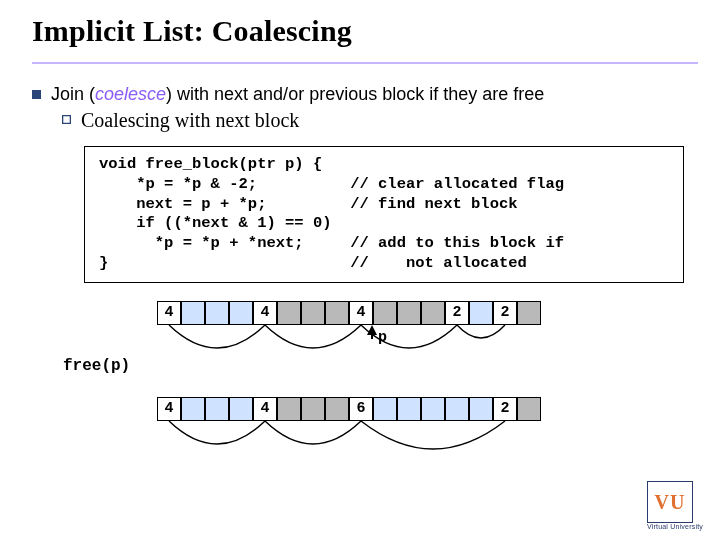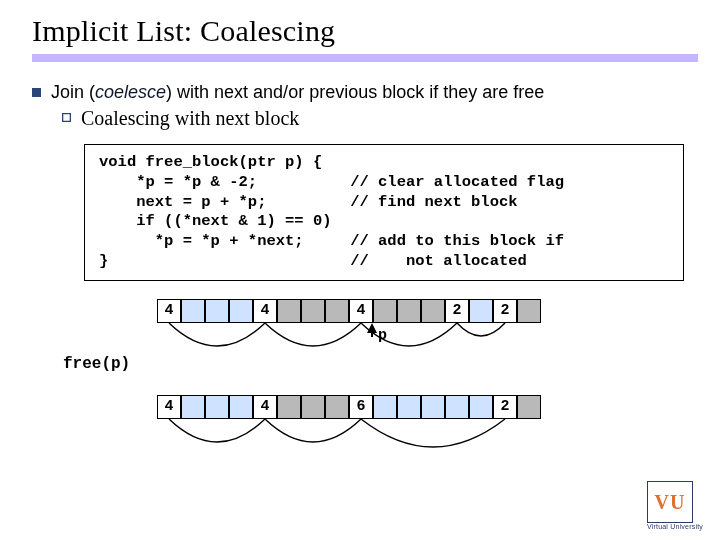--- a/index.html
+++ b/index.html
@@ -15,23 +15,23 @@
   }
   .slide {
     box-sizing: border-box;
     width: 720px;
     height: 540px;
     padding: 14px 22px 14px 32px;
     position: relative;
   }
   .title {
     font-size: 30px;
-    font-weight: 400;
-    border-bottom: 8px solid #c4b5fd;
-    padding-bottom: 6px;
+    font-weight: 700;
+    border-bottom: 2px solid #c4b5fd;
+    padding-bottom: 14px;
     margin: 0 0 20px 0;
     letter-spacing: 0.2px;
   }
   .row {
     display: flex;
     align-items: flex-start;
     gap: 10px;
     font-family: Arial, Helvetica, sans-serif;
   }
   .sqbul {
@@ -43,21 +43,21 @@
   }
   .sqbul.hollow {
     background: #fff;
     box-shadow: inset 0 0 0 1.3px #2a4679;
   }
   .b1text {
     font-size: 18px;
   }
   .b1text .ital {
     font-style: italic;
-    color: #0f172a;
+    color: #8b5cf6;
   }
   .sub {
     margin-left: 30px;
     margin-top: 4px;
   }
   .subtext {
     font-size: 20px;
     font-family: Liberation Serif, serif;
   }
   .codebox {

